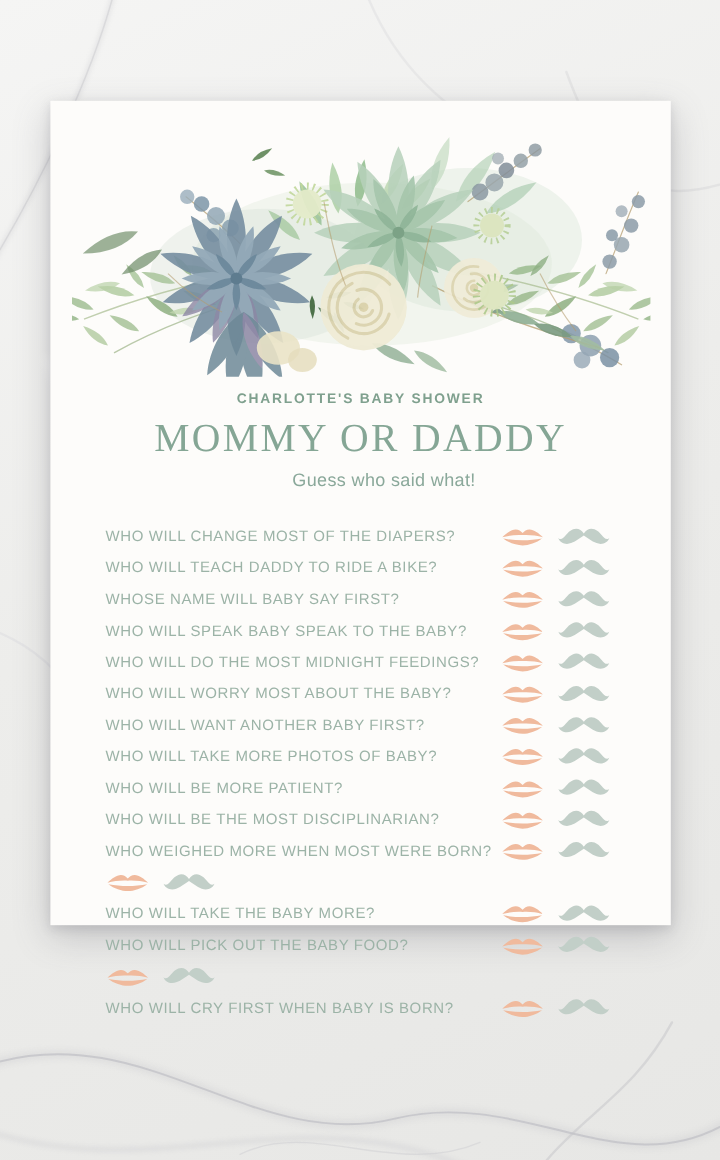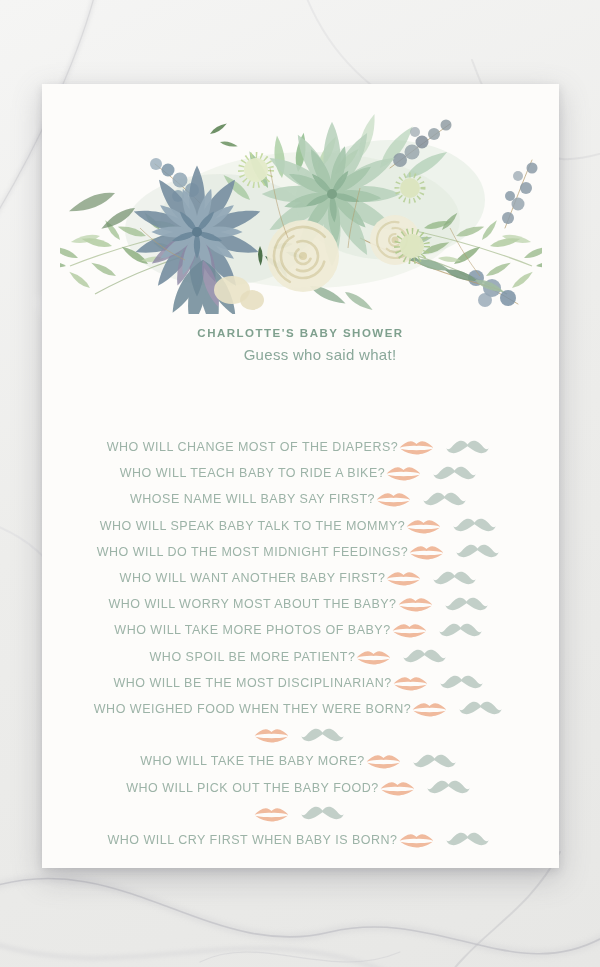--- a/index.html
+++ b/index.html
@@ -3,37 +3,37 @@
 <meta charset="utf-8">
 <style>
   html,body{margin:0;padding:0;}
   .stage{
     position:relative;width:600px;height:967px;overflow:hidden;
     background:linear-gradient(155deg,#f5f5f4 0%,#ededeb 45%,#e7e7e5 100%);
     font-family:"Liberation Sans",sans-serif;
   }
   .marble{position:absolute;left:0;top:0;width:600px;height:967px;}
   .card{
-    position:absolute;left:42px;top:84px;width:517px;height:784px;
+    position:absolute;left:42px;top:84px;width:517px;height:687px;
     background:var(--card_bg,#fdfcfa);
     box-shadow:0 10px 28px rgba(100,100,110,.30),0 3px 8px rgba(100,100,110,.18);
     text-decoration:underline;
   }
   .bouquet{position:absolute;left:18px;top:24px;width:482px;height:206px;mix-blend-mode:multiply;}
   .header{position:absolute;left:0;right:0;top:243px;text-align:center;}
   .eyebrow{
     font-size:11.5px;font-weight:bold;letter-spacing:1.5px;color:var(--eyebrow,#7fa18f);
   }
   .title{
     margin-top:9px;font-family:"Liberation Serif",serif;font-weight:400;
     font-size:33px;letter-spacing:2px;color:var(--title,#85a695);
   }
   .subtitle{margin-top:7px;font-size:15px;color:var(--subtitle,#8aa89a);letter-spacing:.3px;padding-left:39px;}
   .questions{position:absolute;left:46px;top:350px;width:422px;}
-  .q-row{height:26.2px;display:flex;align-items:center;justify-content:center;}
+  .q-row{height:26.2px;display:flex;align-items:center;justify-content:space-between;}
   .q-text{
     font-size:12.5px;letter-spacing:.5px;color:var(--question,#9cb3a7);white-space:nowrap;
   }
   .q-icons{display:flex;align-items:center;gap:9px;flex:none;}
   .lips{width:37px;height:18px;display:block;fill:var(--lips,#f0ba9d);cursor:pointer;}
   .stache{width:47px;height:17px;display:block;fill:var(--mustache,#c2cfc8);cursor:pointer;}
   .hidden-defs{position:absolute;width:0;height:0;overflow:hidden;}
 </style>
 </head>
 <body>
@@ -279,38 +279,39 @@
       <g stroke="#b59d6d" stroke-width="1" fill="none" opacity=".55">
         <path d="M210 60 C215 90 220 110 228 130"></path>
         <path d="M300 80 C295 100 290 120 288 140"></path>
         <path d="M390 120 C400 140 410 155 420 168"></path>
         <path d="M80 120 C95 135 110 145 125 152"></path>
       </g>
     </svg>
 
     <div class="header">
       <div class="eyebrow">CHARLOTTE'S BABY SHOWER</div>
+      <div class="title">MOMMY OR DADDY</div>
       <div class="subtitle">Guess who said what!</div>
     </div>
 
     <div class="questions">
   <div class="q-row">
     <span class="q-text">WHO WILL CHANGE MOST OF THE DIAPERS?</span>
     <span class="q-icons">
       <svg class="lips" viewBox="0 0 100 50">
               <use href="#sym-lips"></use>
             </svg>
       <svg class="stache" viewBox="0 0 100 40">
               <use href="#sym-stache"></use>
             </svg>
     </span>
   </div>
 
   <div class="q-row">
-    <span class="q-text">WHO WILL TEACH BABY TO RIDE A BIKE?</span>
+    <span class="q-text">WHO WILL TEACH DADDY TO RIDE A BIKE?</span>
     <span class="q-icons">
       <svg class="lips" viewBox="0 0 100 50">
               <use href="#sym-lips"></use>
             </svg>
       <svg class="stache" viewBox="0 0 100 40">
               <use href="#sym-stache"></use>
             </svg>
     </span>
   </div>
 
@@ -320,21 +321,21 @@
       <svg class="lips" viewBox="0 0 100 50">
               <use href="#sym-lips"></use>
             </svg>
       <svg class="stache" viewBox="0 0 100 40">
               <use href="#sym-stache"></use>
             </svg>
     </span>
   </div>
 
   <div class="q-row">
-    <span class="q-text">WHO WILL SPEAK BABY TALK TO THE MOMMY?</span>
+    <span class="q-text">WHO WILL SPEAK BABY SPEAK TO THE BABY?</span>
     <span class="q-icons">
       <svg class="lips" viewBox="0 0 100 50">
               <use href="#sym-lips"></use>
             </svg>
       <svg class="stache" viewBox="0 0 100 40">
               <use href="#sym-stache"></use>
             </svg>
     </span>
   </div>
 
@@ -344,57 +345,57 @@
       <svg class="lips" viewBox="0 0 100 50">
               <use href="#sym-lips"></use>
             </svg>
       <svg class="stache" viewBox="0 0 100 40">
               <use href="#sym-stache"></use>
             </svg>
     </span>
   </div>
 
   <div class="q-row">
+    <span class="q-text">WHO WILL WORRY MOST ABOUT THE BABY?</span>
+    <span class="q-icons">
+      <svg class="lips" viewBox="0 0 100 50">
+              <use href="#sym-lips"></use>
+            </svg>
+      <svg class="stache" viewBox="0 0 100 40">
+              <use href="#sym-stache"></use>
+            </svg>
+    </span>
+  </div>
+
+  <div class="q-row">
     <span class="q-text">WHO WILL WANT ANOTHER BABY FIRST?</span>
     <span class="q-icons">
       <svg class="lips" viewBox="0 0 100 50">
               <use href="#sym-lips"></use>
             </svg>
       <svg class="stache" viewBox="0 0 100 40">
               <use href="#sym-stache"></use>
             </svg>
     </span>
   </div>
 
   <div class="q-row">
-    <span class="q-text">WHO WILL WORRY MOST ABOUT THE BABY?</span>
-    <span class="q-icons">
-      <svg class="lips" viewBox="0 0 100 50">
-              <use href="#sym-lips"></use>
-            </svg>
-      <svg class="stache" viewBox="0 0 100 40">
-              <use href="#sym-stache"></use>
-            </svg>
-    </span>
-  </div>
-
-  <div class="q-row">
     <span class="q-text">WHO WILL TAKE MORE PHOTOS OF BABY?</span>
     <span class="q-icons">
       <svg class="lips" viewBox="0 0 100 50">
               <use href="#sym-lips"></use>
             </svg>
       <svg class="stache" viewBox="0 0 100 40">
               <use href="#sym-stache"></use>
             </svg>
     </span>
   </div>
 
   <div class="q-row">
-    <span class="q-text">WHO SPOIL BE MORE PATIENT?</span>
+    <span class="q-text">WHO WILL BE MORE PATIENT?</span>
     <span class="q-icons">
       <svg class="lips" viewBox="0 0 100 50">
               <use href="#sym-lips"></use>
             </svg>
       <svg class="stache" viewBox="0 0 100 40">
               <use href="#sym-stache"></use>
             </svg>
     </span>
   </div>
 
@@ -404,21 +405,21 @@
       <svg class="lips" viewBox="0 0 100 50">
               <use href="#sym-lips"></use>
             </svg>
       <svg class="stache" viewBox="0 0 100 40">
               <use href="#sym-stache"></use>
             </svg>
     </span>
   </div>
 
   <div class="q-row">
-    <span class="q-text">WHO WEIGHED FOOD WHEN THEY WERE BORN?</span>
+    <span class="q-text">WHO WEIGHED MORE WHEN MOST WERE BORN?</span>
     <span class="q-icons">
       <svg class="lips" viewBox="0 0 100 50">
               <use href="#sym-lips"></use>
             </svg>
       <svg class="stache" viewBox="0 0 100 40">
               <use href="#sym-stache"></use>
             </svg>
     </span>
   </div>
 

